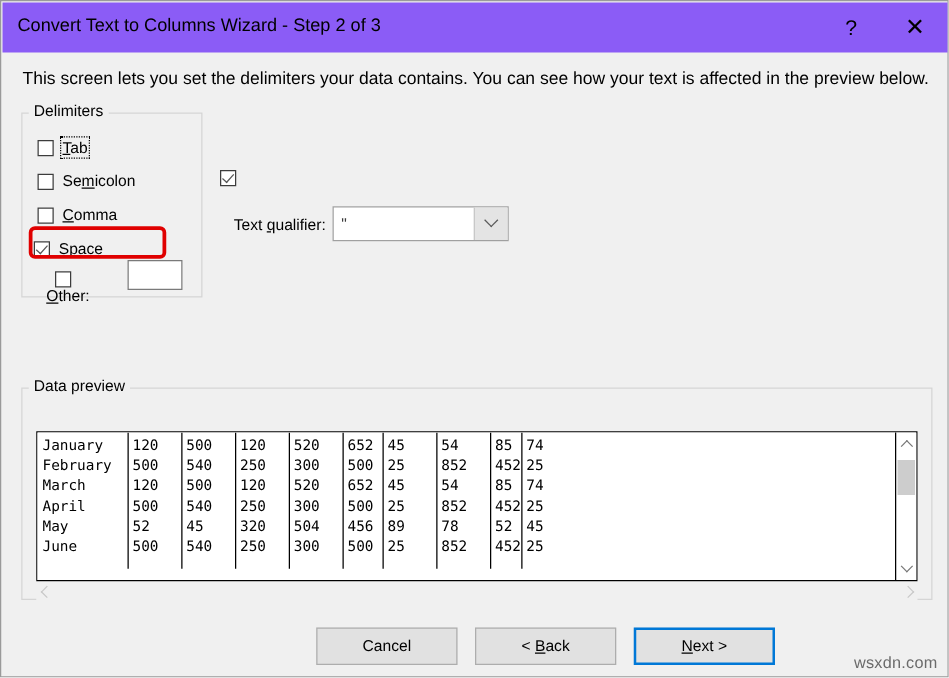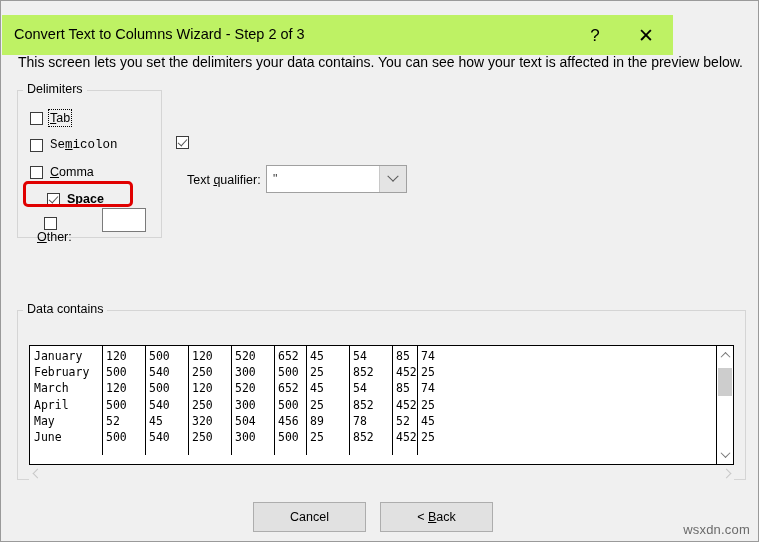--- a/index.html
+++ b/index.html
@@ -17,23 +17,23 @@
     background: #f0f0f0;
     border: 1px solid #9a9a9a;
     box-sizing: border-box;
     overflow: hidden;
     font-size: 12.5px;
     color: #000000;
   }
   
   #titlebar {
     position: absolute;
-    left: 1px; top: 14px;
-    width: 671px; height: 40px;
-    background: #bef264;
+    left: 1px; top: 1px;
+    width: 757px; height: 40px;
+    background: #8b5cf6;
     box-sizing: border-box;
   }
   #title-text {
     position: absolute;
     left: 12px; top: 11px;
     font-size: 14.5px;
     color: #000000;
     white-space: nowrap;
   }
   .tb-btn {
@@ -115,23 +115,23 @@
     white-space: nowrap;
     color: #000;
   }
   .cb-label u { text-decoration: underline; }
   .focus-ring {
     outline: 1px dotted #000;
     outline-offset: 1px;
   }
 
   #cb-tab      { left: 29px; top: 108px; }
-  #cb-semicolon{ left: 29px; top: 135px; font-family: Liberation Mono, monospace; }
+  #cb-semicolon{ left: 29px; top: 135px; }
   #cb-comma    { left: 29px; top: 162px; }
-  #cb-space    { left: 46px; top: 189px; font-weight: bold; }
+  #cb-space    { left: 26px; top: 189px; }
   #cb-other    { left: 29px; top: 216px; flex-direction: column; }
 
   #other-input {
     position: absolute;
     left: 101px; top: 207px;
     width: 44px; height: 24px;
     border: 1px solid #7a7a7a;
     background: #ffffff;
     box-sizing: border-box;
     font-family: "Liberation Sans", sans-serif;
@@ -371,21 +371,21 @@
 
   <div id="text-qualifier-label">Text <u>q</u>ualifier:</div>
   <div id="text-qualifier-combo">
     <span id="text-qualifier-value">"</span>
     <span id="text-qualifier-arrow">
         <i class="chev down"></i>
       </span>
   </div>
 
   <div class="groupbox" id="preview-group"></div>
-  <div class="group-legend" id="preview-legend">Data contains</div>
+  <div class="group-legend" id="preview-legend">Data preview</div>
 
   <div id="preview-outer">
     <div id="preview-grid">
       <div id="grid-rows"><div class="grid-row"><div class="grid-cell" style="width: 72px;">January</div><div class="grid-cell" style="width: 43px;">120</div><div class="grid-cell" style="width: 43px;">500</div><div class="grid-cell" style="width: 43px;">120</div><div class="grid-cell" style="width: 43px;">520</div><div class="grid-cell" style="width: 32px;">652</div><div class="grid-cell" style="width: 43px;">45</div><div class="grid-cell" style="width: 43px;">54</div><div class="grid-cell" style="width: 25px;">85</div><div class="grid-cell" style="width: 300px;">74</div></div><div class="grid-row"><div class="grid-cell" style="width: 72px;">February</div><div class="grid-cell" style="width: 43px;">500</div><div class="grid-cell" style="width: 43px;">540</div><div class="grid-cell" style="width: 43px;">250</div><div class="grid-cell" style="width: 43px;">300</div><div class="grid-cell" style="width: 32px;">500</div><div class="grid-cell" style="width: 43px;">25</div><div class="grid-cell" style="width: 43px;">852</div><div class="grid-cell" style="width: 25px;">452</div><div class="grid-cell" style="width: 300px;">25</div></div><div class="grid-row"><div class="grid-cell" style="width: 72px;">March</div><div class="grid-cell" style="width: 43px;">120</div><div class="grid-cell" style="width: 43px;">500</div><div class="grid-cell" style="width: 43px;">120</div><div class="grid-cell" style="width: 43px;">520</div><div class="grid-cell" style="width: 32px;">652</div><div class="grid-cell" style="width: 43px;">45</div><div class="grid-cell" style="width: 43px;">54</div><div class="grid-cell" style="width: 25px;">85</div><div class="grid-cell" style="width: 300px;">74</div></div><div class="grid-row"><div class="grid-cell" style="width: 72px;">April</div><div class="grid-cell" style="width: 43px;">500</div><div class="grid-cell" style="width: 43px;">540</div><div class="grid-cell" style="width: 43px;">250</div><div class="grid-cell" style="width: 43px;">300</div><div class="grid-cell" style="width: 32px;">500</div><div class="grid-cell" style="width: 43px;">25</div><div class="grid-cell" style="width: 43px;">852</div><div class="grid-cell" style="width: 25px;">452</div><div class="grid-cell" style="width: 300px;">25</div></div><div class="grid-row"><div class="grid-cell" style="width: 72px;">May</div><div class="grid-cell" style="width: 43px;">52</div><div class="grid-cell" style="width: 43px;">45</div><div class="grid-cell" style="width: 43px;">320</div><div class="grid-cell" style="width: 43px;">504</div><div class="grid-cell" style="width: 32px;">456</div><div class="grid-cell" style="width: 43px;">89</div><div class="grid-cell" style="width: 43px;">78</div><div class="grid-cell" style="width: 25px;">52</div><div class="grid-cell" style="width: 300px;">45</div></div><div class="grid-row"><div class="grid-cell" style="width: 72px;">June</div><div class="grid-cell" style="width: 43px;">500</div><div class="grid-cell" style="width: 43px;">540</div><div class="grid-cell" style="width: 43px;">250</div><div class="grid-cell" style="width: 43px;">300</div><div class="grid-cell" style="width: 32px;">500</div><div class="grid-cell" style="width: 43px;">25</div><div class="grid-cell" style="width: 43px;">852</div><div class="grid-cell" style="width: 25px;">452</div><div class="grid-cell" style="width: 300px;">25</div></div></div>
       <div id="grid-seps">
           <div class="colsep" style="left: 72px;"></div>
           <div class="colsep" style="left: 115px;"></div>
           <div class="colsep" style="left: 158px;"></div>
           <div class="colsep" style="left: 201px;"></div>
           <div class="colsep" style="left: 244px;"></div>
@@ -414,15 +414,18 @@
         <i class="hs-chev"></i>
       </div>
   </div>
 
   <button class="dlg-btn" id="btn-cancel">
     <span>Cancel</span>
   </button>
   <button class="dlg-btn" id="btn-back">
     <span>&lt; <u>B</u>ack</span>
   </button>
+  <button class="dlg-btn" id="btn-next">
+    <span><u>N</u>ext &gt;</span>
+  </button>
 
   <div id="watermark">wsxdn.com</div>
 </div>
 
 </body></html>

